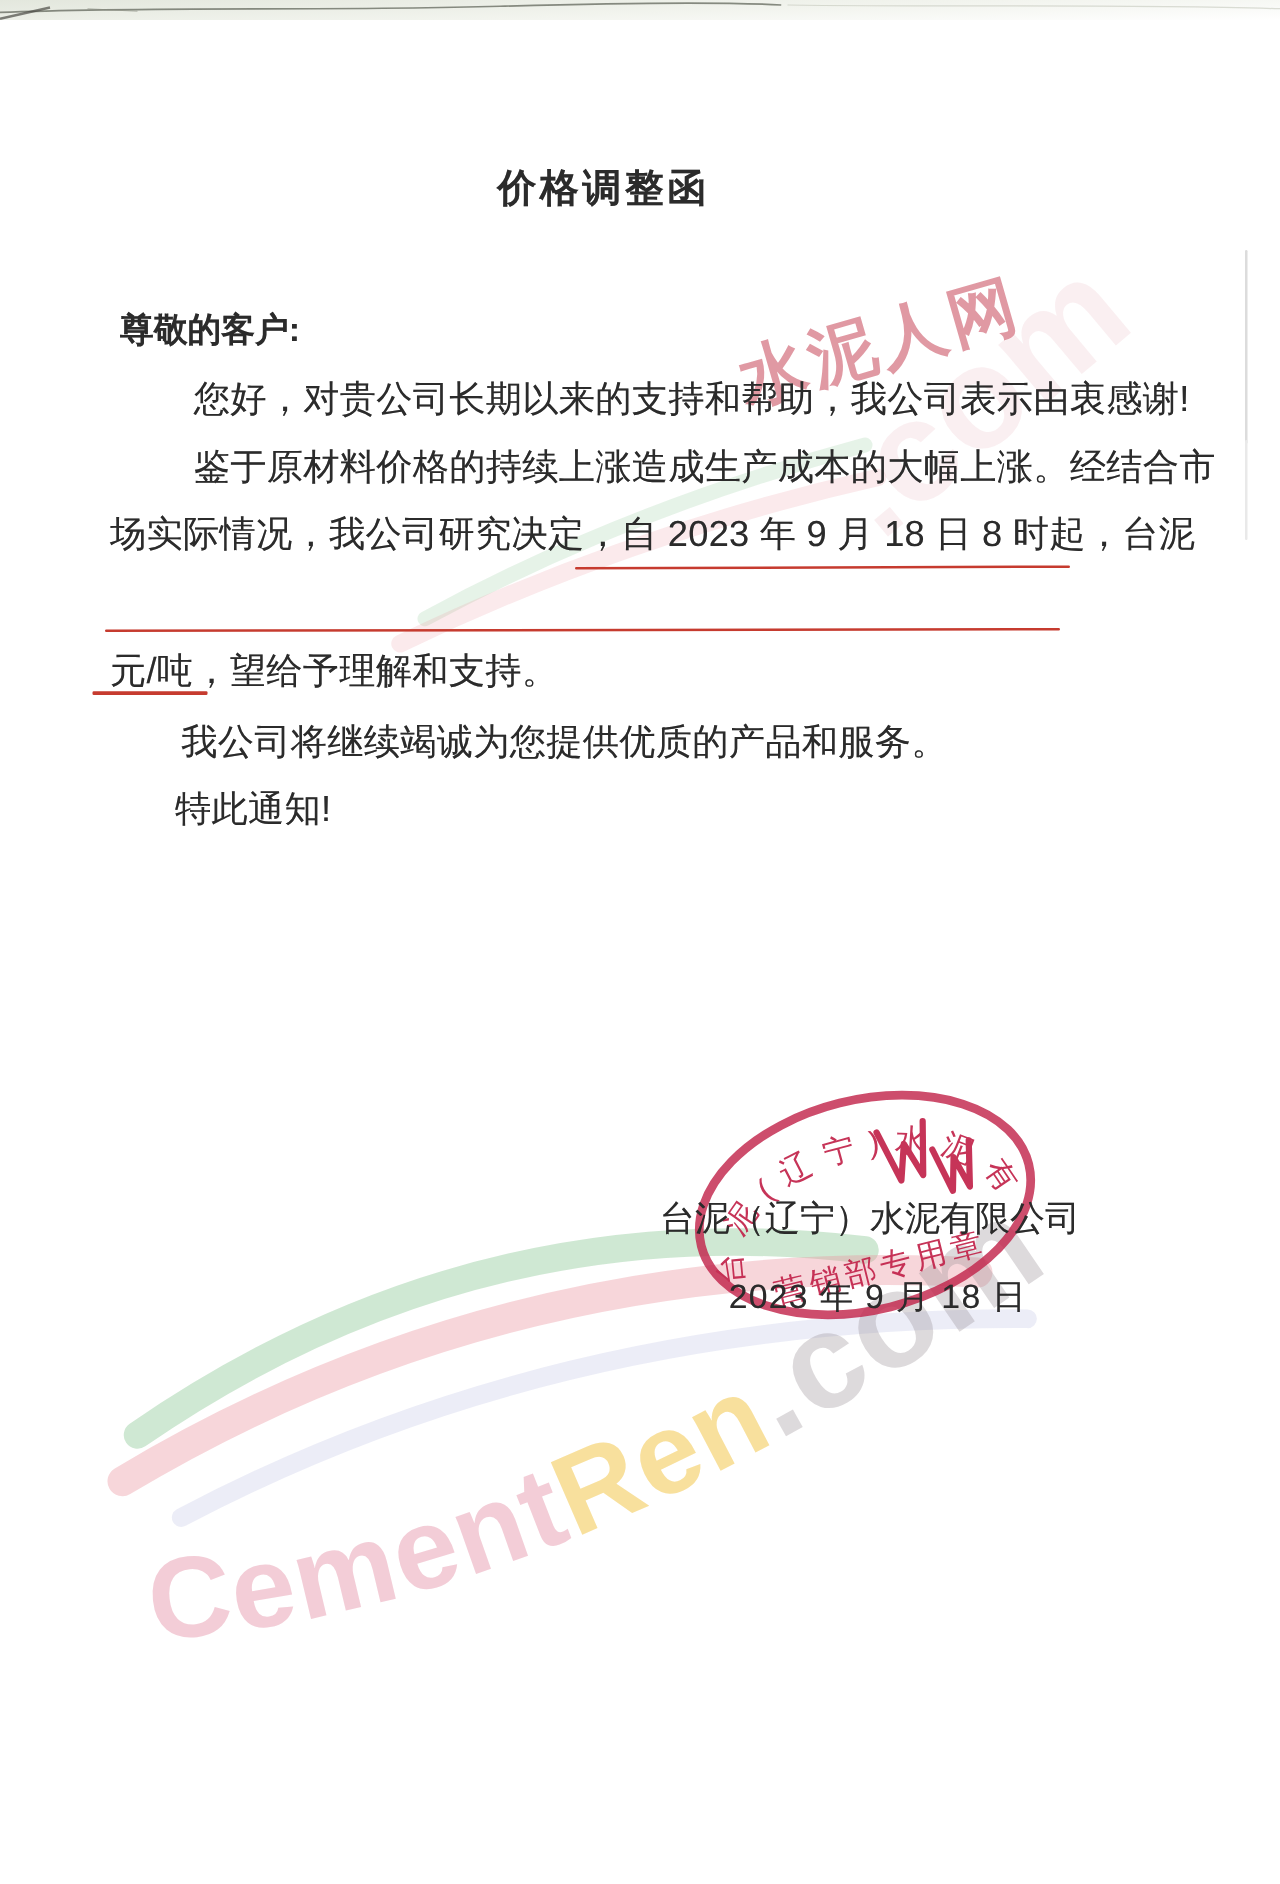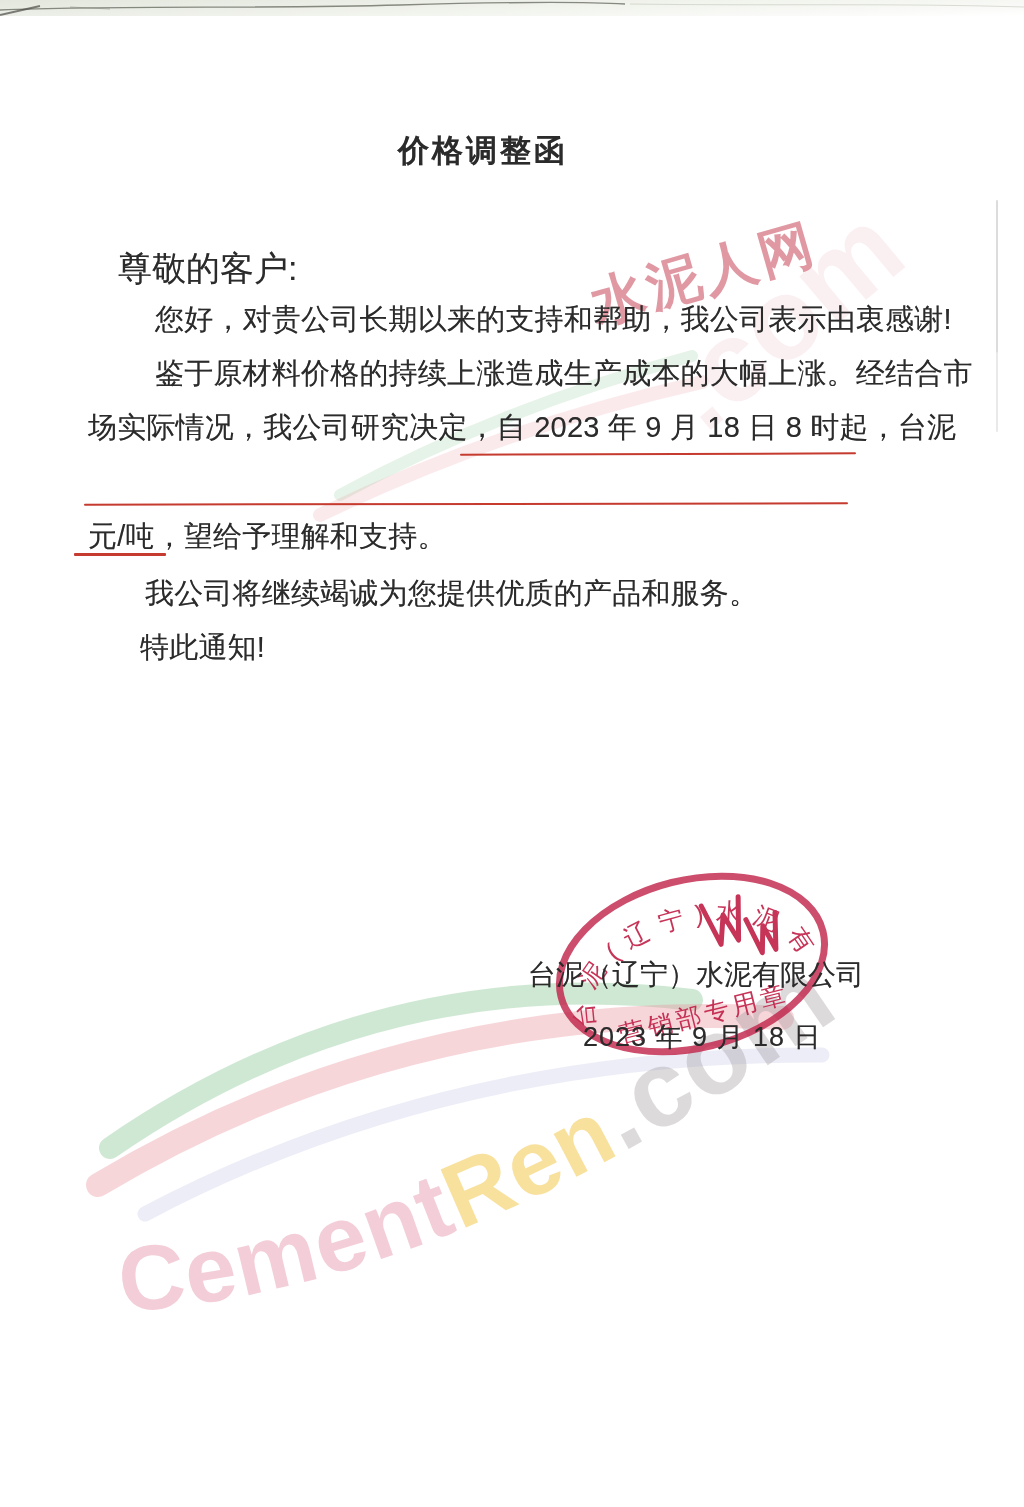--- a/index.html
+++ b/index.html
@@ -13,21 +13,21 @@
   .scan-top-svg{position:absolute;left:0;top:0;}
   .scan-right-line{position:absolute;left:996px;top:200px;width:2px;height:155px;
     background:#dcdcdc;border-radius:2px;}
   .scan-right-line2{position:absolute;left:996px;top:352px;width:2px;height:80px;
     background:#e9e9e9;border-radius:2px;}
   
   .txt{position:absolute;white-space:pre;z-index:3;
     text-shadow:0 0 .5px rgba(0,0,0,.35);}
   .title{left:0;top:130px;width:1024px;text-align:center;font-size:31px;font-weight:600;
     letter-spacing:3px;transform:translateX(-29px);}
-  .greeting{left:118px;top:246px;font-size:34px;font-weight:400;}
+  .greeting{left:96px;top:246px;font-size:27px;font-weight:700;}
   .bodyline{font-size:29px;font-weight:500;letter-spacing:.2px;}
   .l0{left:155px;top:300px;}
   .l1{left:155px;top:354px;}
   .l2{left:88px;top:408px;}
   .l3{left:88px;top:462px;}
   .l4{left:88px;top:517px;}
   .l5{left:145px;top:574px;}
   .l6{left:140px;top:628px;}
   .sig-company{left:528px;top:956px;font-size:28px;font-weight:500;}
   .sig-date{left:583px;top:1019px;font-size:27px;font-weight:500;letter-spacing:1px;}

